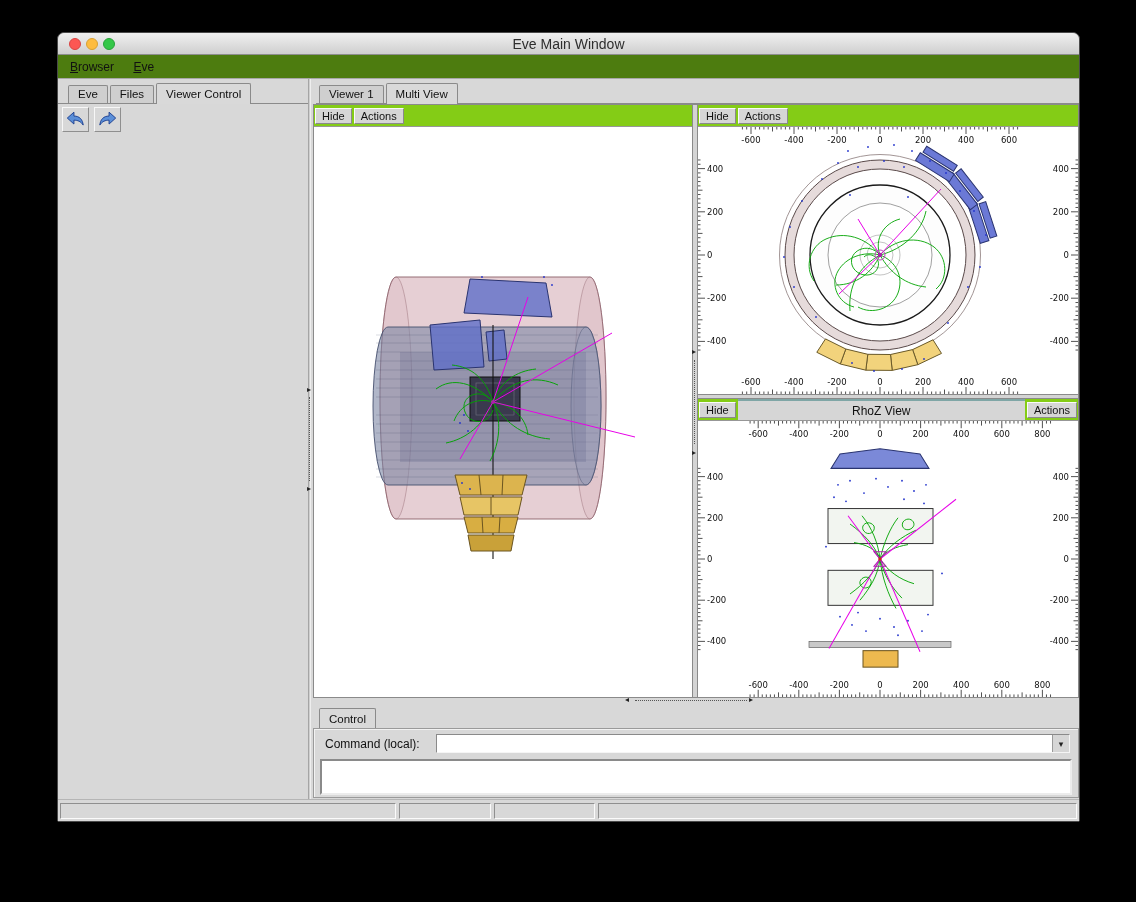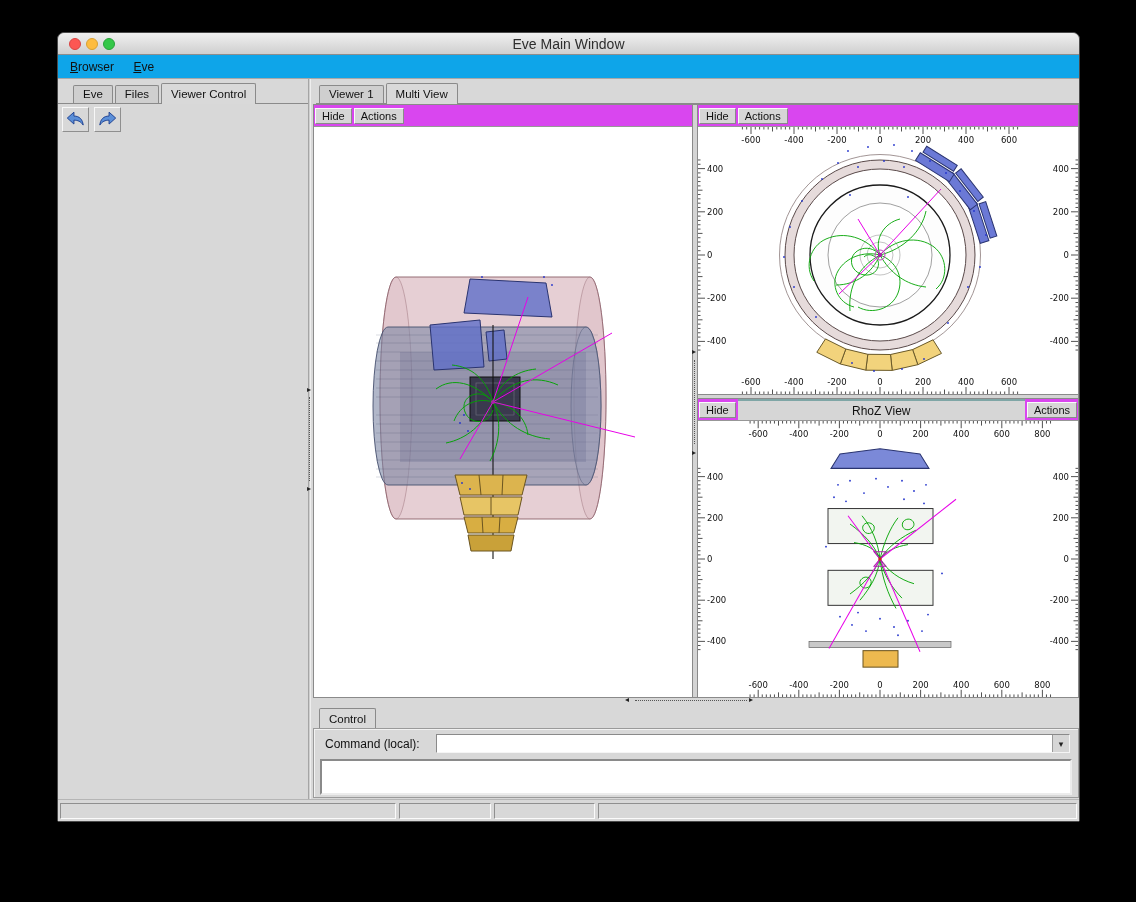--- a/index.html
+++ b/index.html
@@ -10,26 +10,26 @@
 
 .titlebar{position:absolute;left:0;top:0;right:0;height:22px;
           background:linear-gradient(#f0f0f0,#cfcfcf);border-bottom:1px solid #8d8d8d;
           border-radius:7px 7px 0 0}
 .tl{position:absolute;top:5px;width:12px;height:12px;border-radius:50%}
 .tl.c{left:11px;background:#fc5753;border:1px solid #d94442}
 .tl.m{left:28px;background:#fdbc40;border:1px solid #d9a132}
 .tl.z{left:45px;background:#34c748;border:1px solid #28a33a}
 .title{position:absolute;left:0;right:0;top:3px;text-align:center;font-size:14px;color:#2e2e2e}
 
-.menubar{position:absolute;left:0;top:22px;right:0;height:24px;background:#0ea5e9;
+.menubar{position:absolute;left:0;top:22px;right:0;height:24px;background:#4d7c0f;
          border-bottom:1px solid #a8a8a8;padding:4px 4px}
 .menu-item{display:inline-block;padding:1px 8px;cursor:default}
 .accel{text-decoration:underline}
 
-.tabrow{display:flex;align-items:flex-end;border-bottom:1px solid #8a8a8a;height:21px;padding-left:15px}
+.tabrow{display:flex;align-items:flex-end;border-bottom:1px solid #8a8a8a;height:21px;padding-left:10px}
 .tab{height:18px;padding:2px 9px 0;background:#cfcfcf;border:1px solid #8a8a8a;border-bottom:none;
      border-radius:2px 2px 0 0;margin-right:2px;font-size:11.5px;white-space:nowrap}
 .tab.active{height:21px;background:#d9d9d9;margin-bottom:-1px;padding-top:4px}
 
 .left-panel{position:absolute;left:0;top:46px;width:250px;bottom:22px;background:#d8d8d8;padding-top:4px}
 .left-toolbar{padding:3px 4px}
 .nav-btn{display:inline-block;width:27px;height:25px;background:#d8d8d8;border:1px solid;
          border-color:#f7f7f7 #8f8f8f #8f8f8f #f7f7f7;margin-right:2px;padding:2px 2px;vertical-align:top}
 
 .vsplit-main{position:absolute;left:250px;top:46px;width:3px;bottom:22px;background:#cfcfcf;
@@ -38,21 +38,21 @@
 .splitter-dots-v{position:absolute;width:0;border-left:1px dotted #555;z-index:6}
 .splitter-dots-h{position:absolute;height:0;border-top:1px dotted #555;z-index:6}
 
 .right-area{position:absolute;left:253px;top:46px;right:0;bottom:22px;padding-top:4px}
 .viewer-tabrow{margin-left:5px;padding-left:3px}
 .views-frame{position:absolute;left:2px;top:25px;width:766px;height:594px;border:1px solid #8a8a8a;
              background:#d8d8d8;display:flex}
 .panel3d{width:379px;display:flex;flex-direction:column;border-right:1px solid #8a8a8a}
 .col-split{width:5px;background:#d4d4d4;border-right:1px solid #8a8a8a}
 .right-col{flex:1;display:flex;flex-direction:column}
-.view-header{height:22px;background:#d946ef;display:flex;align-items:center;border-bottom:1px solid #979797}
+.view-header{height:22px;background:#84cc16;display:flex;align-items:center;border-bottom:1px solid #979797}
 .vh-btn{font-size:11px;padding:1px 6px;margin:1px 1px;background:#d6d6d6;border:1px solid;
         border-color:#fafafa #8a8a8a #8a8a8a #fafafa;white-space:nowrap}
 .vh-title{flex:1;text-align:center;align-self:stretch;padding-top:3px;font-size:12px;
           border-top:2px solid #7fa6a6;background:#d6d6d6;margin:0 1px}
 .viewport{background:#fff;flex:1;position:relative;overflow:hidden}
 .viewport svg{display:block;width:100%;height:100%}
 .rphi-panel{height:290px;display:flex;flex-direction:column;border-bottom:1px solid #8a8a8a}
 .row-split{height:4px;background:#d4d4d4;border-bottom:1px solid #8a8a8a}
 .rhoz-panel{flex:1;display:flex;flex-direction:column}
 

